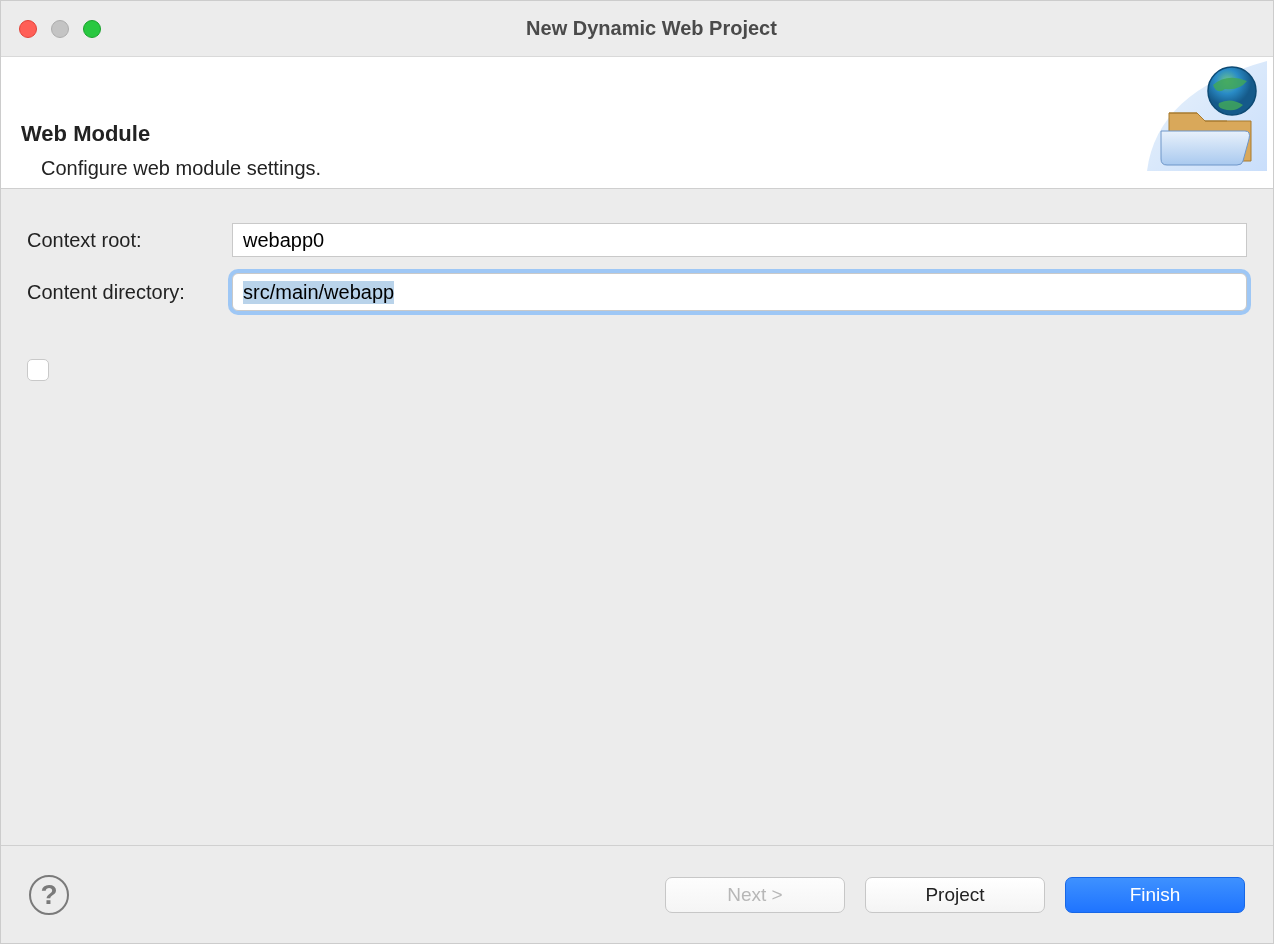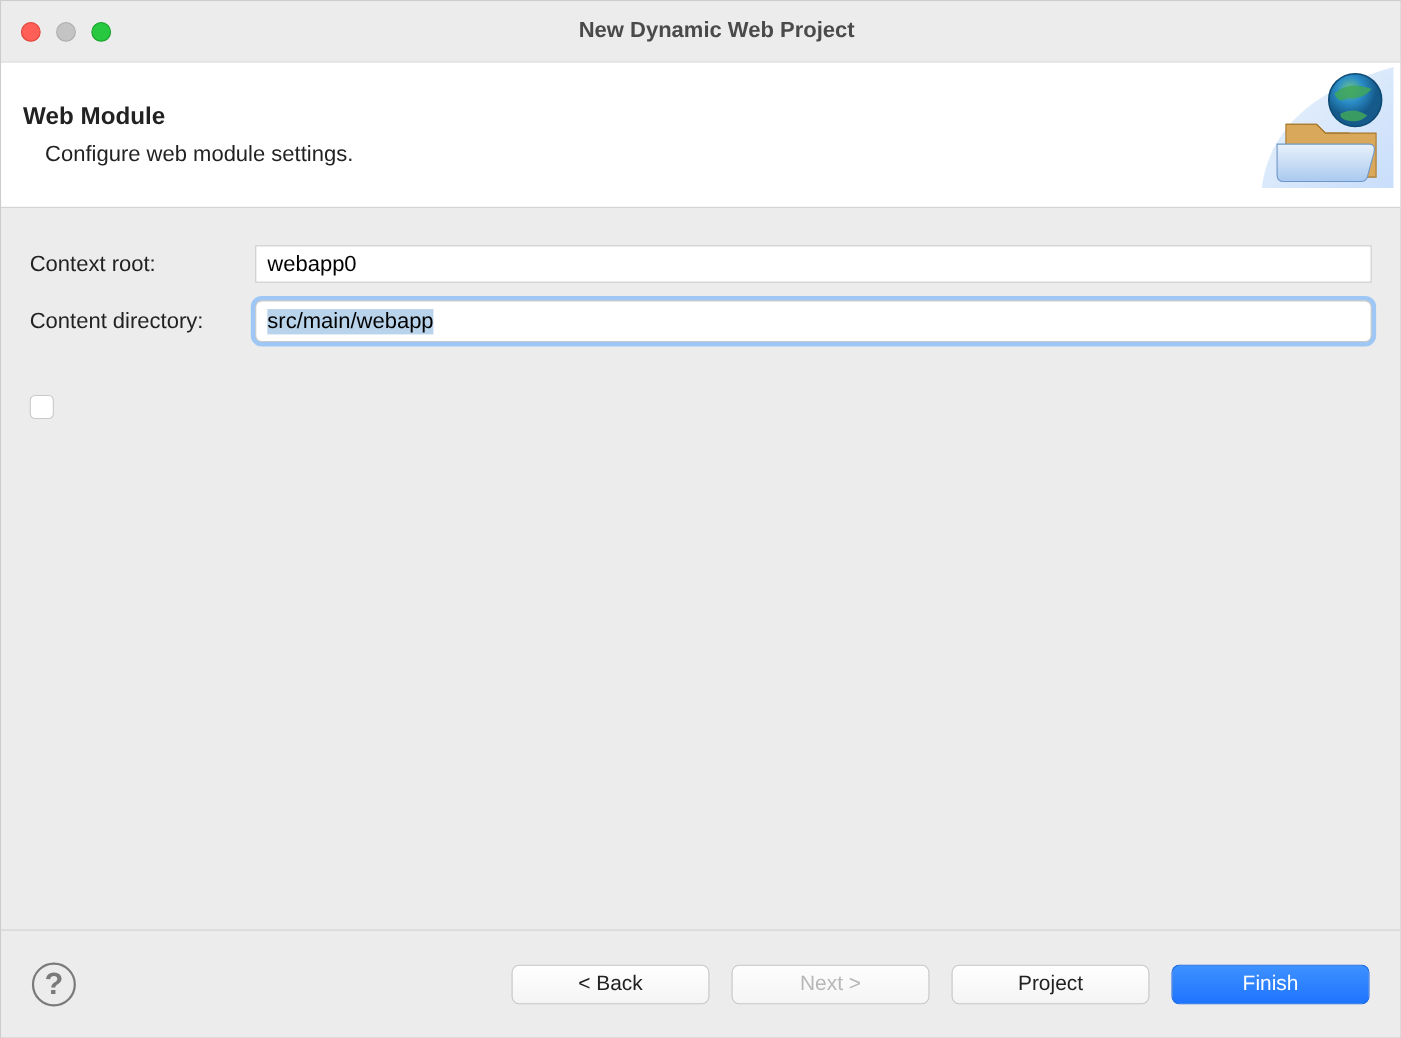--- a/index.html
+++ b/index.html
@@ -48,23 +48,23 @@
     font-size: 20px;
     font-weight: 600;
     color: #4a4a4a;
     pointer-events: none;
     padding-left: 29px;
   }
 
   .header {
     background: #ffffff;
     border-bottom: 1px solid #cfcfcf;
-    padding: 18px 20px 18px 20px;
-    display: flex;
-    align-items: center;
+    padding: 18px 20px 8px 20px;
+    display: flex;
+    align-items: flex-end;
     gap: 20px;
     min-height: 132px;
     position: relative;
   }
   .header-text { flex: 1; }
   .header-title {
     font-size: 22px;
     font-weight: 700;
     color: #222;
     margin: 0 0 10px 0;
@@ -259,19 +259,18 @@
 
     <div class="checkbox-row">
       <div class="checkbox"></div>
     </div>
 
   </div>
 
   <div class="footer">
     <div class="help-icon">?</div>
     <div class="footer-spacer"></div>
-    <button class="btn">&lt; Back</button>
     <button class="btn" disabled="">Next &gt;</button>
     <button class="btn">Project</button>
     <button class="btn primary">Finish</button>
   </div>
 
 </div>
 
 </body></html>

